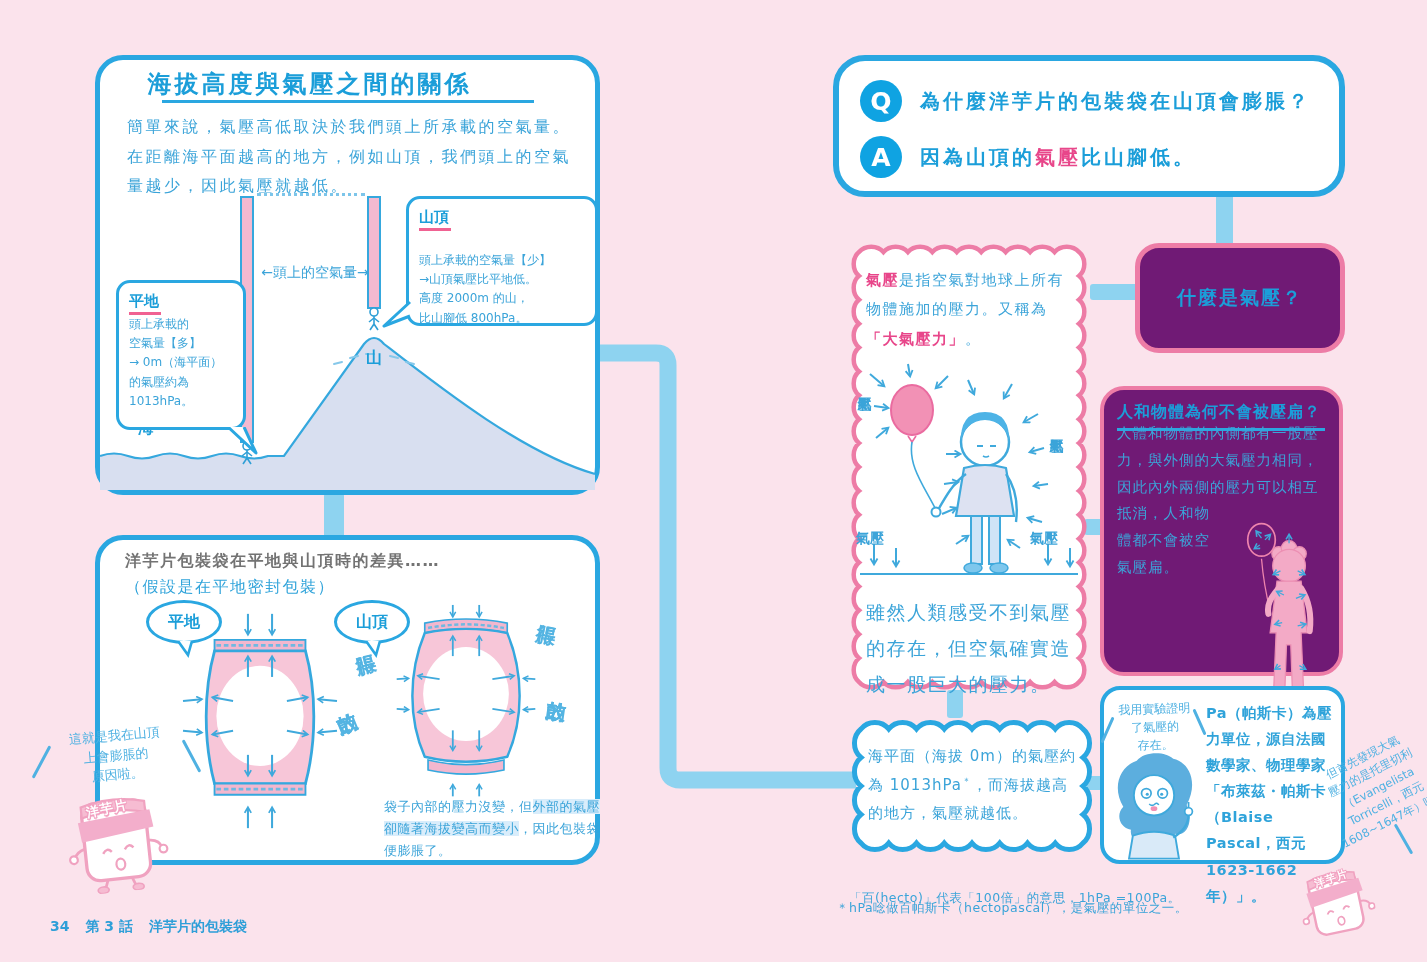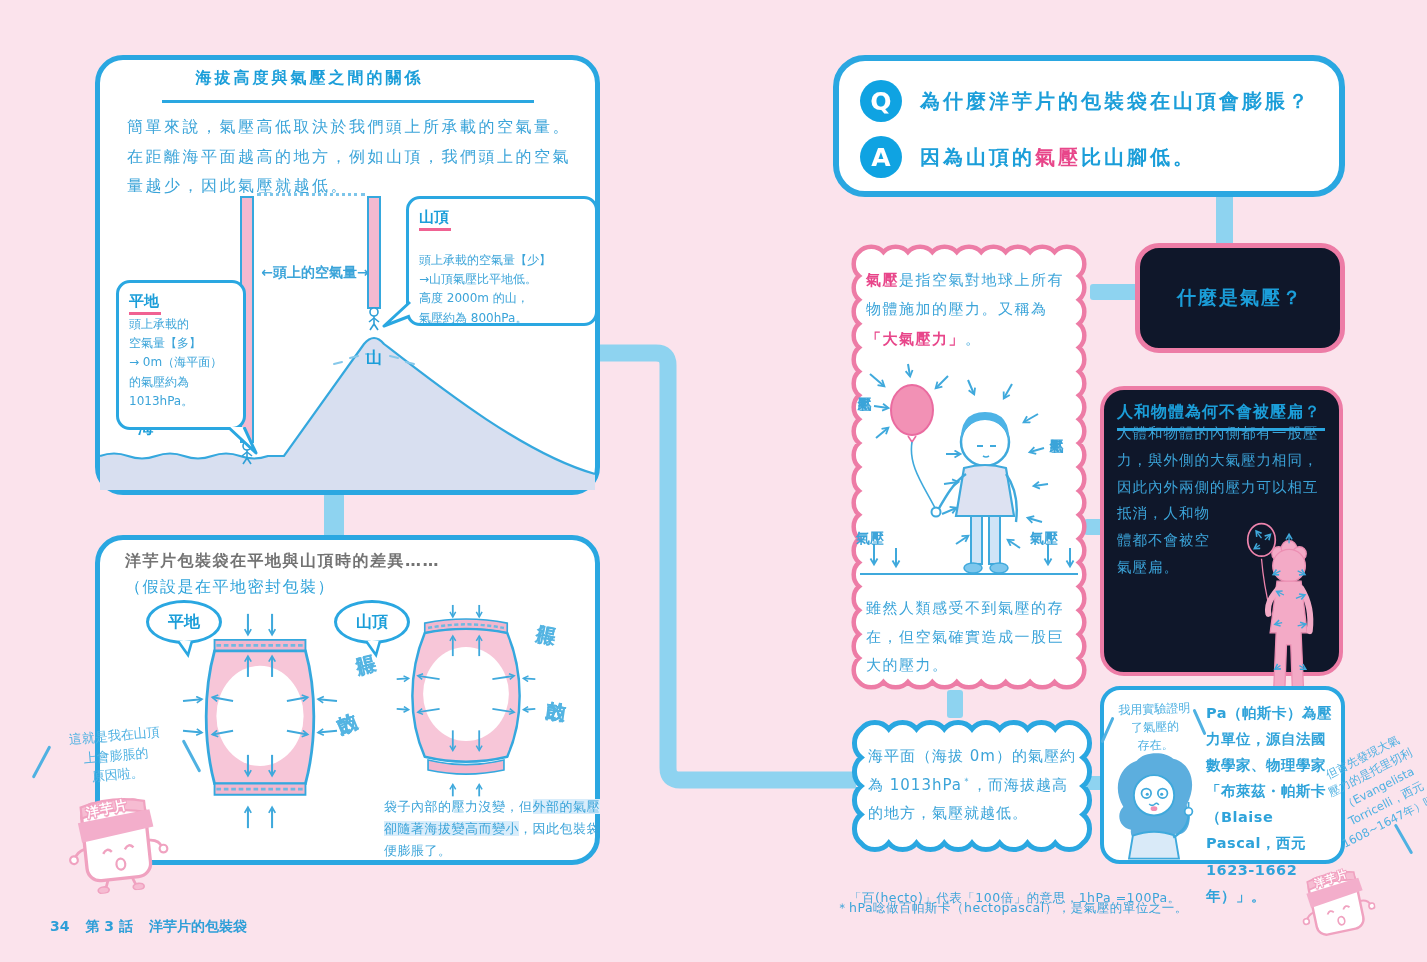--- a/index.html
+++ b/index.html
@@ -1,20 +1,20 @@
 <!DOCTYPE html>
 <html><head>
 <meta charset="utf-8">
 <style>
   html,body{margin:0;padding:0}
   body{width:1427px;height:962px;position:relative;background:#fbe3ec;overflow:hidden;
        font-family:"DejaVu Sans",sans-serif;color:#3ba4d9}
   .abs{position:absolute}
   .bluebox{position:absolute;background:#fff;border:5px solid #2aa7e1;border-radius:28px;box-sizing:border-box}
-  .pinkbox{position:absolute;background:#0f172a;border:4px solid #ed7ca6;border-radius:24px;box-sizing:border-box}
+  .pinkbox{position:absolute;background:#701a75;border:4px solid #ed7ca6;border-radius:24px;box-sizing:border-box}
   .bub{position:absolute;background:#fff;border:3px solid #2aa7e1;border-radius:14px;box-sizing:border-box;padding:8px 10px}
   .oval{position:absolute;background:#fff;border:3px solid #2aa7e1;border-radius:50%;box-sizing:border-box;
         display:flex;align-items:center;justify-content:center;font-weight:bold;font-size:16px;color:#1b9ed9}
   .conn{position:absolute;background:#8ed3f0;border-radius:3px}
   .t-bold{color:#1b9ed9;font-weight:bold}
   .mag{color:#e8468a;font-weight:bold}
   .v{writing-mode:vertical-rl;text-orientation:upright}
   .hl{background:#d9edfb}
   .badge{position:absolute;width:42px;height:42px;border-radius:50%;background:#0fa3e2;color:#fff;
          font-weight:bold;font-size:25px;display:flex;align-items:center;justify-content:center}
@@ -44,21 +44,21 @@
 </svg>
 
 <div class="conn" style="left:324px;top:493px;width:20px;height:45px"></div>
 <div class="conn" style="left:1216px;top:192px;width:17px;height:56px"></div>
 <div class="conn" style="left:1090px;top:284px;width:48px;height:16px"></div>
 <div class="conn" style="left:1084px;top:519px;width:20px;height:16px"></div>
 <div class="conn" style="left:947px;top:690px;width:16px;height:28px"></div>
 <div class="conn" style="left:1086px;top:776px;width:18px;height:14px"></div>
 
 <div class="bluebox" style="left:95px;top:55px;width:505px;height:440px"></div>
-<div class="abs t-bold" style="left:95px;top:68px;width:429px;text-align:center;font-size:16px;letter-spacing:3px">海拔高度與氣壓之間的關係</div>
+<div class="abs t-bold" style="left:95px;top:68px;width:429px;text-align:center;font-size:24px;letter-spacing:3px">海拔高度與氣壓之間的關係</div>
 <div class="abs" style="left:162px;top:100px;width:372px;height:3px;background:#2aa7e1"></div>
 <div class="abs" style="left:127px;top:112px;width:448px;font-size:16px;line-height:1.85;letter-spacing:2.5px">簡單來說，氣壓高低取決於我們頭上所承載的空氣量。在距離海平面越高的地方，例如山頂，我們頭上的空氣量越少，因此氣壓就越低。</div>
 
 <svg class="abs" style="left:98px;top:188px" width="499" height="304">
   <path d="M2,268 q14,-5 28,0 q14,5 28,0 q14,-5 28,0 q14,5 28,0 q14,-5 28,0 q14,5 28,0 L186,268 L266,156 Q276,144 286,156 C340,198 426,266 497,286 L497,302 L2,302 Z" fill="#d8dff0"></path>
   <path d="M2,268 q14,-5 28,0 q14,5 28,0 q14,-5 28,0 q14,5 28,0 q14,-5 28,0 q14,5 28,0 L186,268 L266,156 Q276,144 286,156 C340,198 426,266 497,286" fill="none" stroke="#35a8de" stroke-width="2.2"></path>
   <path d="M236,176 l8,-2 M252,170 l8,-2 M268,166 l8,0 M292,168 l8,2 M308,174 l8,2" stroke="#86c8ea" stroke-width="2" stroke-linecap="round" fill="none"></path>
 </svg>
 
 <div class="abs" style="left:240px;top:196px;width:14px;height:247px;background:#f4b9d0;border:2px solid #35a8de;box-sizing:border-box"></div>
@@ -79,21 +79,21 @@
   <g stroke="#2f9fd6" stroke-width="1.6" fill="#fff">
     <circle cx="8" cy="5" r="4"></circle>
       <line x1="8" y1="9" x2="8" y2="17"></line>
       <line x1="8" y1="11" x2="3" y2="15"></line>
     <line x1="8" y1="11" x2="13" y2="15"></line>
       <line x1="8" y1="17" x2="4" y2="23"></line>
       <line x1="8" y1="17" x2="12" y2="23"></line>
   </g>
 </svg>
 
-<div class="abs" style="left:250px;top:264px;width:130px;text-align:center;font-size:14px;font-weight:bold">←頭上的空氣量→</div>
+<div class="abs" style="left:250px;top:264px;width:130px;text-align:center;font-size:14px;font-weight:normal">←頭上的空氣量→</div>
 <div class="abs t-bold" style="left:366px;top:348px;font-size:16px">山</div>
 <div class="abs t-bold" style="left:138px;top:418px;font-size:16px">海</div>
 
 <div class="bub" style="left:116px;top:280px;width:130px;height:150px">
   <div style="font-size:15px;font-weight:bold;color:#1b9ed9;border-bottom:3px solid #f06292;display:inline-block;padding:0 2px 1px 0">平地</div>
   <div style="font-size:12px;line-height:1.6;margin-top:0">
     <div>頭上承載的</div>
     <div>空氣量【多】</div>
     <div>→ 0m（海平面）</div>
     <div>的氣壓約為</div>
@@ -104,21 +104,21 @@
   <polygon points="4,0 20,0 32,26" fill="#fff"></polygon>
   <path d="M4,0 L32,26 L20,0" fill="none" stroke="#2aa7e1" stroke-width="3" stroke-linejoin="round"></path>
 </svg>
 
 <div class="bub" style="left:406px;top:196px;width:192px;height:130px">
   <div style="font-size:15px;font-weight:bold;color:#1b9ed9;border-bottom:3px solid #f06292;display:inline-block;padding:0 2px 1px 0">山頂</div>
   <div style="font-size:12px;line-height:1.6;margin-top:20px">
     <div>頭上承載的空氣量【少】</div>
     <div>→山頂氣壓比平地低。</div>
     <div>高度 2000m 的山，</div>
-    <div>氣壓約為 800hPa。</div>
+    <div>比山腳低 800hPa。</div>
   </div>
 </div>
 <svg class="abs" style="left:382px;top:300px" width="30" height="28">
   <polygon points="28,2 28,16 2,26" fill="#fff"></polygon>
   <path d="M28,2 L2,26 L28,16" fill="none" stroke="#2aa7e1" stroke-width="3" stroke-linejoin="round"></path>
 </svg>
 
 <div class="bluebox" style="left:95px;top:535px;width:505px;height:330px"></div>
 <div class="abs" style="left:125px;top:551px;font-size:16px;letter-spacing:1.5px;font-weight:bold;color:#737373">洋芋片包裝袋在平地與山頂時的差異……</div>
 <div class="abs" style="left:125px;top:577px;font-size:16px;letter-spacing:1.5px;font-weight:normal;color:#2fa3da">（假設是在平地密封包裝）</div>
@@ -271,21 +271,21 @@
     <line x1="24" y1="182" x2="24" y2="202"></line>
       <line x1="46" y1="186" x2="46" y2="204"></line>
     <line x1="198" y1="182" x2="198" y2="202"></line>
       <line x1="220" y1="186" x2="220" y2="204"></line>
   </g>
 </svg>
 <div class="abs v" style="left:856px;top:386px;font-size:14px;font-weight:bold">氣壓</div>
 <div class="abs v" style="left:1048px;top:428px;font-size:14px;font-weight:bold">氣壓</div>
 <div class="abs" style="left:856px;top:530px;font-size:14px;font-weight:bold">氣壓</div>
 <div class="abs" style="left:1030px;top:530px;font-size:14px;font-weight:bold">氣壓</div>
-<div class="abs" style="left:866px;top:594px;width:212px;font-size:15px;line-height:1.9;letter-spacing:1.5px">雖然人類感受不到氣壓的存在，但空氣確實造成一股巨大的壓力。</div>
+<div class="abs" style="left:866px;top:594px;width:212px;font-size:19px;line-height:1.9;letter-spacing:1.5px">雖然人類感受不到氣壓的存在，但空氣確實造成一股巨大的壓力。</div>
 
 <div class="pinkbox" style="left:1100px;top:386px;width:243px;height:290px"></div>
 <div class="abs t-bold" style="left:1117px;top:402px;font-size:16px;letter-spacing:1px">人和物體為何不會被壓扁？</div>
 <div class="abs" style="left:1117px;top:428px;width:208px;height:2.5px;background:#2aa7e1"></div>
 <div class="abs" style="left:1117px;top:420px;width:212px;font-size:14.5px;line-height:1.85;letter-spacing:1px"><span>人體和物體的內側都有一股壓力，與外側的大氣壓力相同，因此內外兩側的壓力可</span><span style="float:right;width:104px;height:198px;margin:2px 0 0 4px"><svg width="104" height="198" viewBox="0 0 120 230">
     <line x1="8" y1="224" x2="114" y2="224" stroke="#3fa9dc" stroke-width="1.6"></line>
     <ellipse cx="42" cy="44" rx="16" ry="19" fill="none" stroke="#ee84ad" stroke-width="2"></ellipse>
     <path d="M42,66 C44,90 48,110 52,126" fill="none" stroke="#ee84ad" stroke-width="1.5"></path>
     <g fill="#f3aac6" stroke="#ec8fb3" stroke-width="1.5">
       <circle cx="62" cy="60" r="8"></circle>

